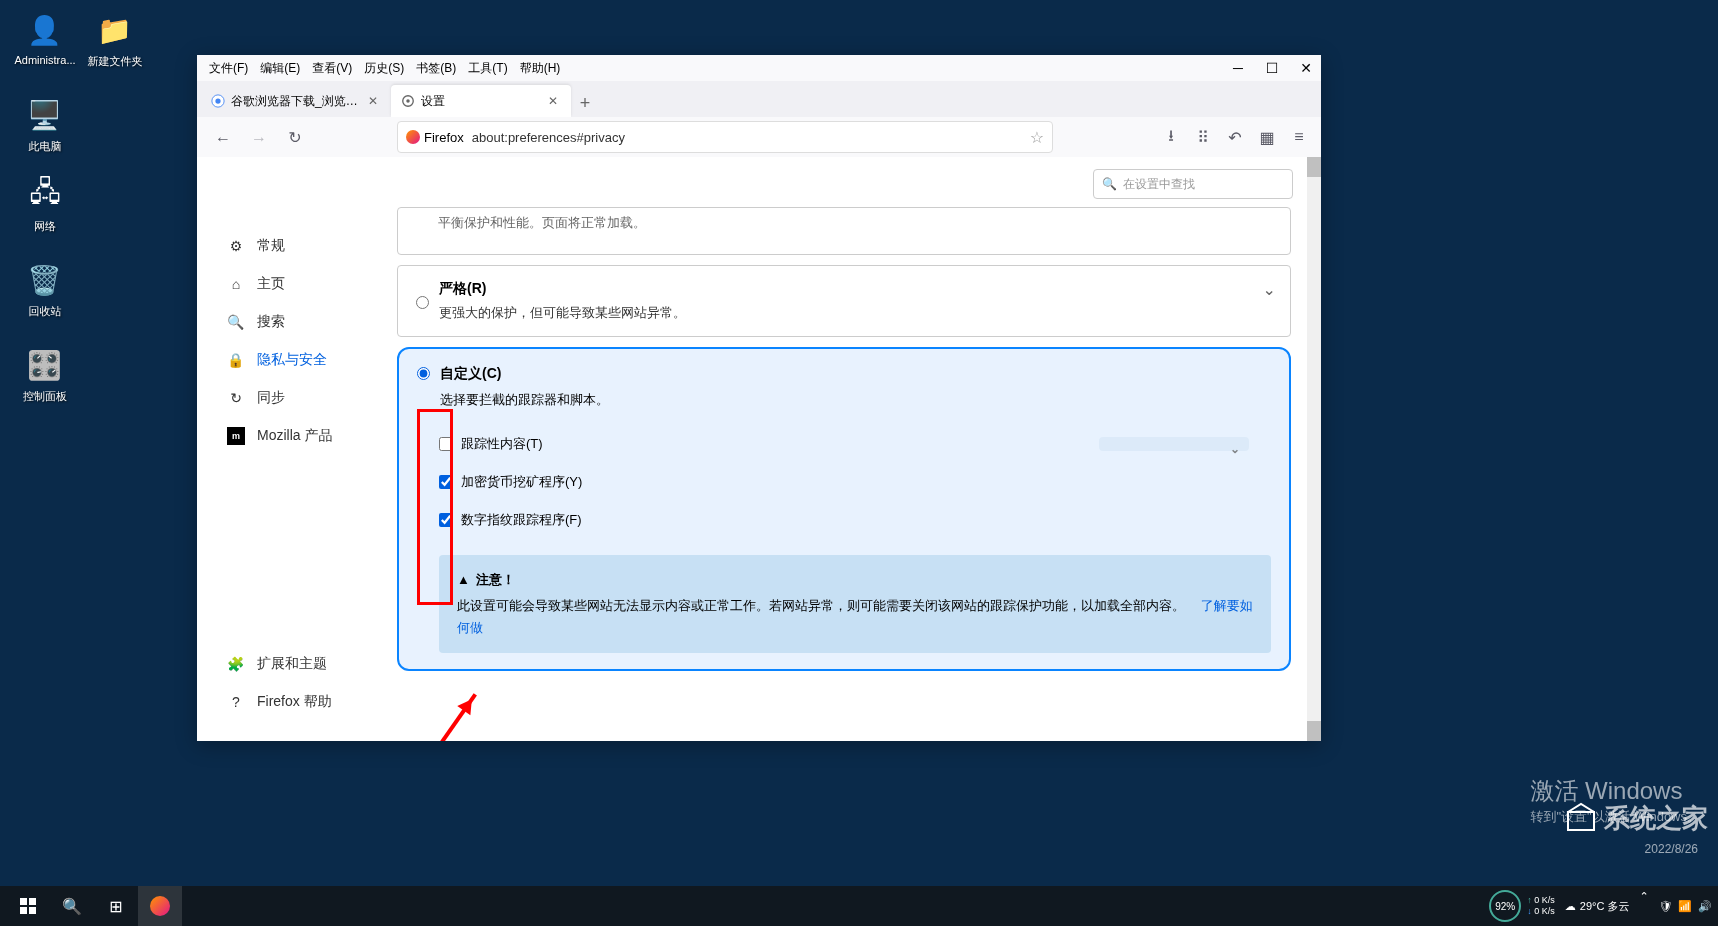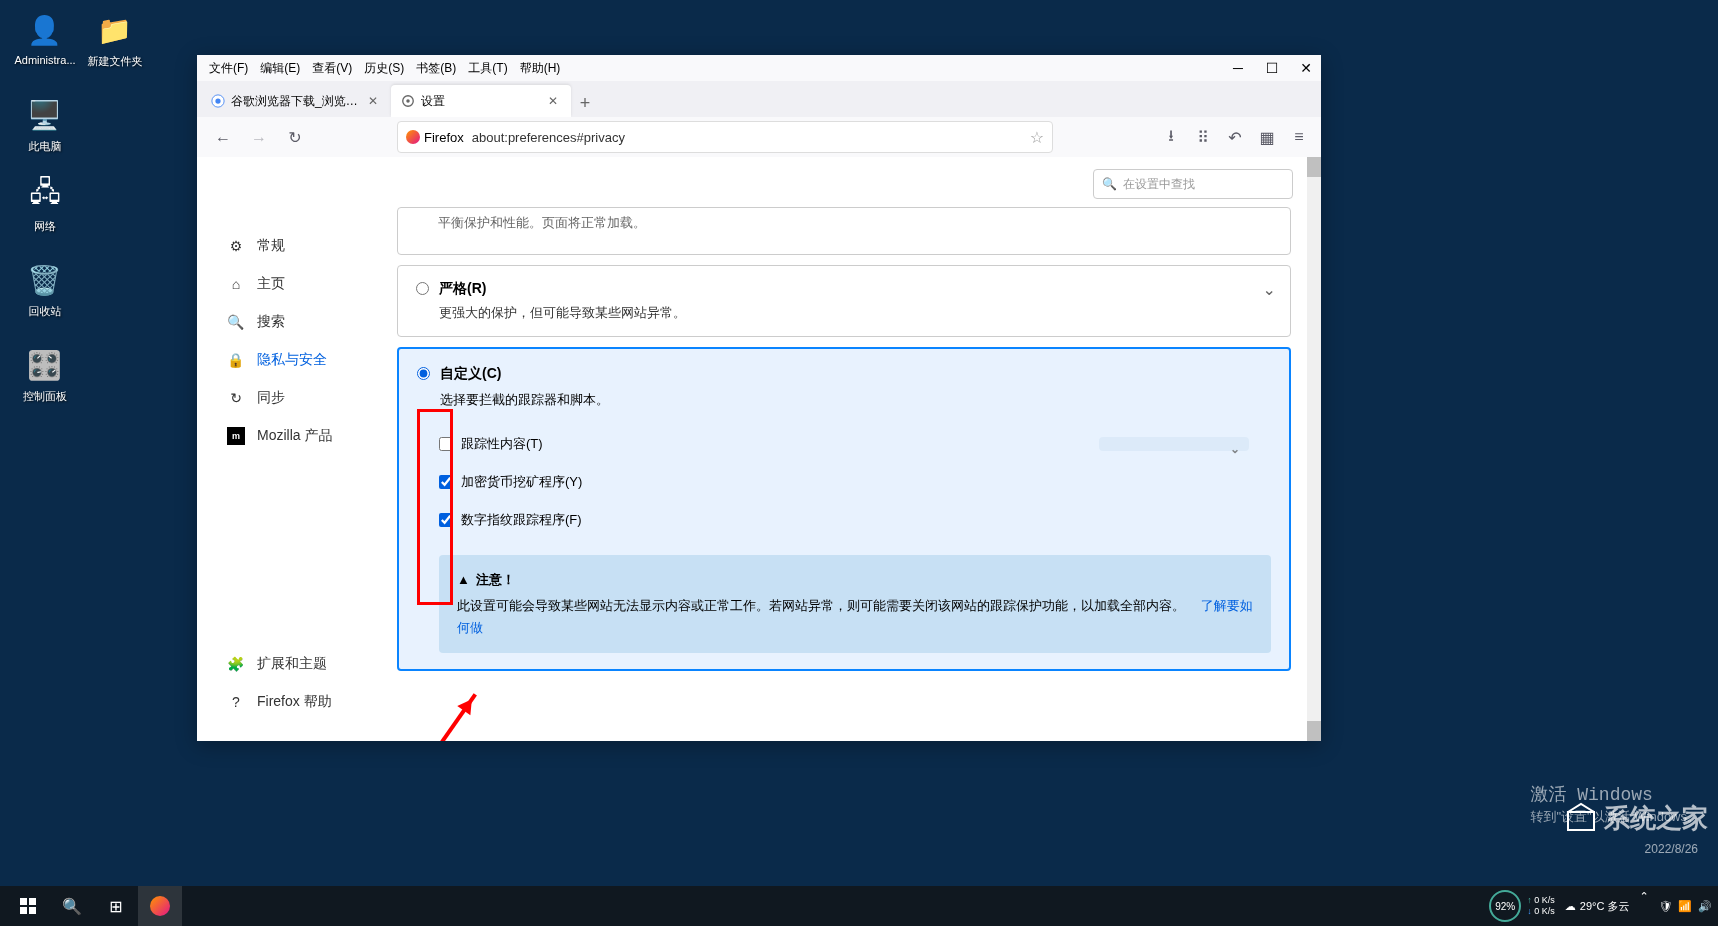--- a/index.html
+++ b/index.html
@@ -48,29 +48,29 @@
 
 .sidebar { width: 200px; padding: 20px 0; display: flex; flex-direction: column; }
 .sidebar-items { flex: 1; }
 .sidebar-item { display: flex; align-items: center; gap: 12px; padding: 10px 30px; font-size: 14px; cursor: pointer; color: #333; }
 .sidebar-item.active { color: #0060df; }
 .sidebar-item .sb-icon { width: 18px; height: 18px; display: flex; align-items: center; justify-content: center; }
 .sidebar-bottom { margin-top: auto; }
 
 
 .main-settings { flex: 1; padding: 0 30px 20px 0; overflow-y: auto; position: relative; }
-.option-box { border: 1px solid #ccc; border-radius: 4px; padding: 14px 18px; margin-bottom: 10px; display: flex; align-items: flex-start; gap: 10px; position: relative; }
+.option-box { border: 1px solid #ccc; border-radius: 4px; padding: 14px 18px; margin-bottom: 10px; display: flex; align-items: center; gap: 10px; position: relative; }
 .option-box.truncated { padding-top: 0; }
 .option-box .expand { position: absolute; right: 14px; top: 14px; color: #666; cursor: pointer; }
 .option-radio { margin-top: 2px; }
 .option-content .opt-title { font-size: 14px; font-weight: bold; margin-bottom: 6px; }
 .option-content .opt-desc { font-size: 13px; color: #333; }
 .truncated-text { font-size: 13px; color: #666; padding: 6px 0 8px 22px; }
 
-.custom-box { border: 2px solid #0a84ff; border-radius: 4px; background: #e8f2fe; padding: 16px 18px; position: relative; }
+.custom-box { border: 2px solid #0a84ff; border-radius: 12px; background: #e8f2fe; padding: 16px 18px; position: relative; }
 .custom-header { display: flex; align-items: flex-start; gap: 10px; }
 .custom-title { font-size: 14px; font-weight: bold; margin-bottom: 8px; }
 .custom-desc { font-size: 13px; margin-bottom: 16px; }
 .check-row { display: flex; align-items: center; gap: 8px; padding: 10px 22px; }
 .check-row input[type=checkbox] { width: 14px; height: 14px; accent-color: #0060df; }
 .check-label { font-size: 13px; }
 .dropdown { margin-left: auto; background: #d0e4f9; border: 1px solid transparent; border-radius: 4px; padding: 6px 28px 6px 10px; font-size: 12px; font-weight: bold; min-width: 340px; position: relative; cursor: pointer; }
 .dropdown.disabled { background: #d8e8f7; opacity: 0.7; min-width: 150px; }
 .dropdown::after { content: "⌄"; position: absolute; right: 8px; top: 4px; color: #555; }
 
@@ -82,21 +82,21 @@
 .red-box { position: absolute; border: 3px solid #ff0000; pointer-events: none; }
 .red-arrow { position: absolute; width: 140px; height: 4px; background: #ff0000; transform-origin: left center; pointer-events: none; }
 .red-arrow::after { content: ""; position: absolute; right: -2px; top: -6px; border: 8px solid transparent; border-left: 14px solid #ff0000; }
 
 
 .vscroll { position: absolute; right: 0; top: 0; bottom: 0; width: 14px; background: #f0f0f0; }
 .vscroll-thumb { background: #c0c0c0; width: 100%; }
 
 
 .activate-win { position: absolute; right: 18px; bottom: 100px; color: #9ba8b5; font-size: 13px; text-align: left; line-height: 1.4; }
-.activate-win .aw-title { font-size: 18px; font-family: Liberation Mono, monospace; }
+.activate-win .aw-title { font-size: 24px; }
 .site-watermark { position: absolute; right: 10px; bottom: 90px; color: rgba(255,255,255,0.7); font-size: 26px; font-weight: bold; display: flex; align-items: flex-end; gap: 6px; pointer-events: none; }
 .date-overlay { position: absolute; right: 20px; bottom: 70px; color: rgba(255,255,255,0.6); font-size: 12px; }
 
 
 .taskbar { position: absolute; left: 0; right: 0; bottom: 0; height: 40px; background: #101820; display: flex; align-items: center; padding: 0 6px; color: #fff; }
 .taskbar-btn { width: 44px; height: 40px; display: flex; align-items: center; justify-content: center; cursor: pointer; }
 .taskbar-right { margin-left: auto; display: flex; gap: 10px; font-size: 11px; }
 .net-meter { display: flex; align-items: center; gap: 6px; }
 .circle-badge { width: 32px; height: 32px; border: 2px solid #4a9; border-radius: 50%; display: flex; align-items: center; justify-content: center; font-size: 10px; }
 .speeds { display: flex; flex-direction: column; font-size: 9px; line-height: 1.2; }

